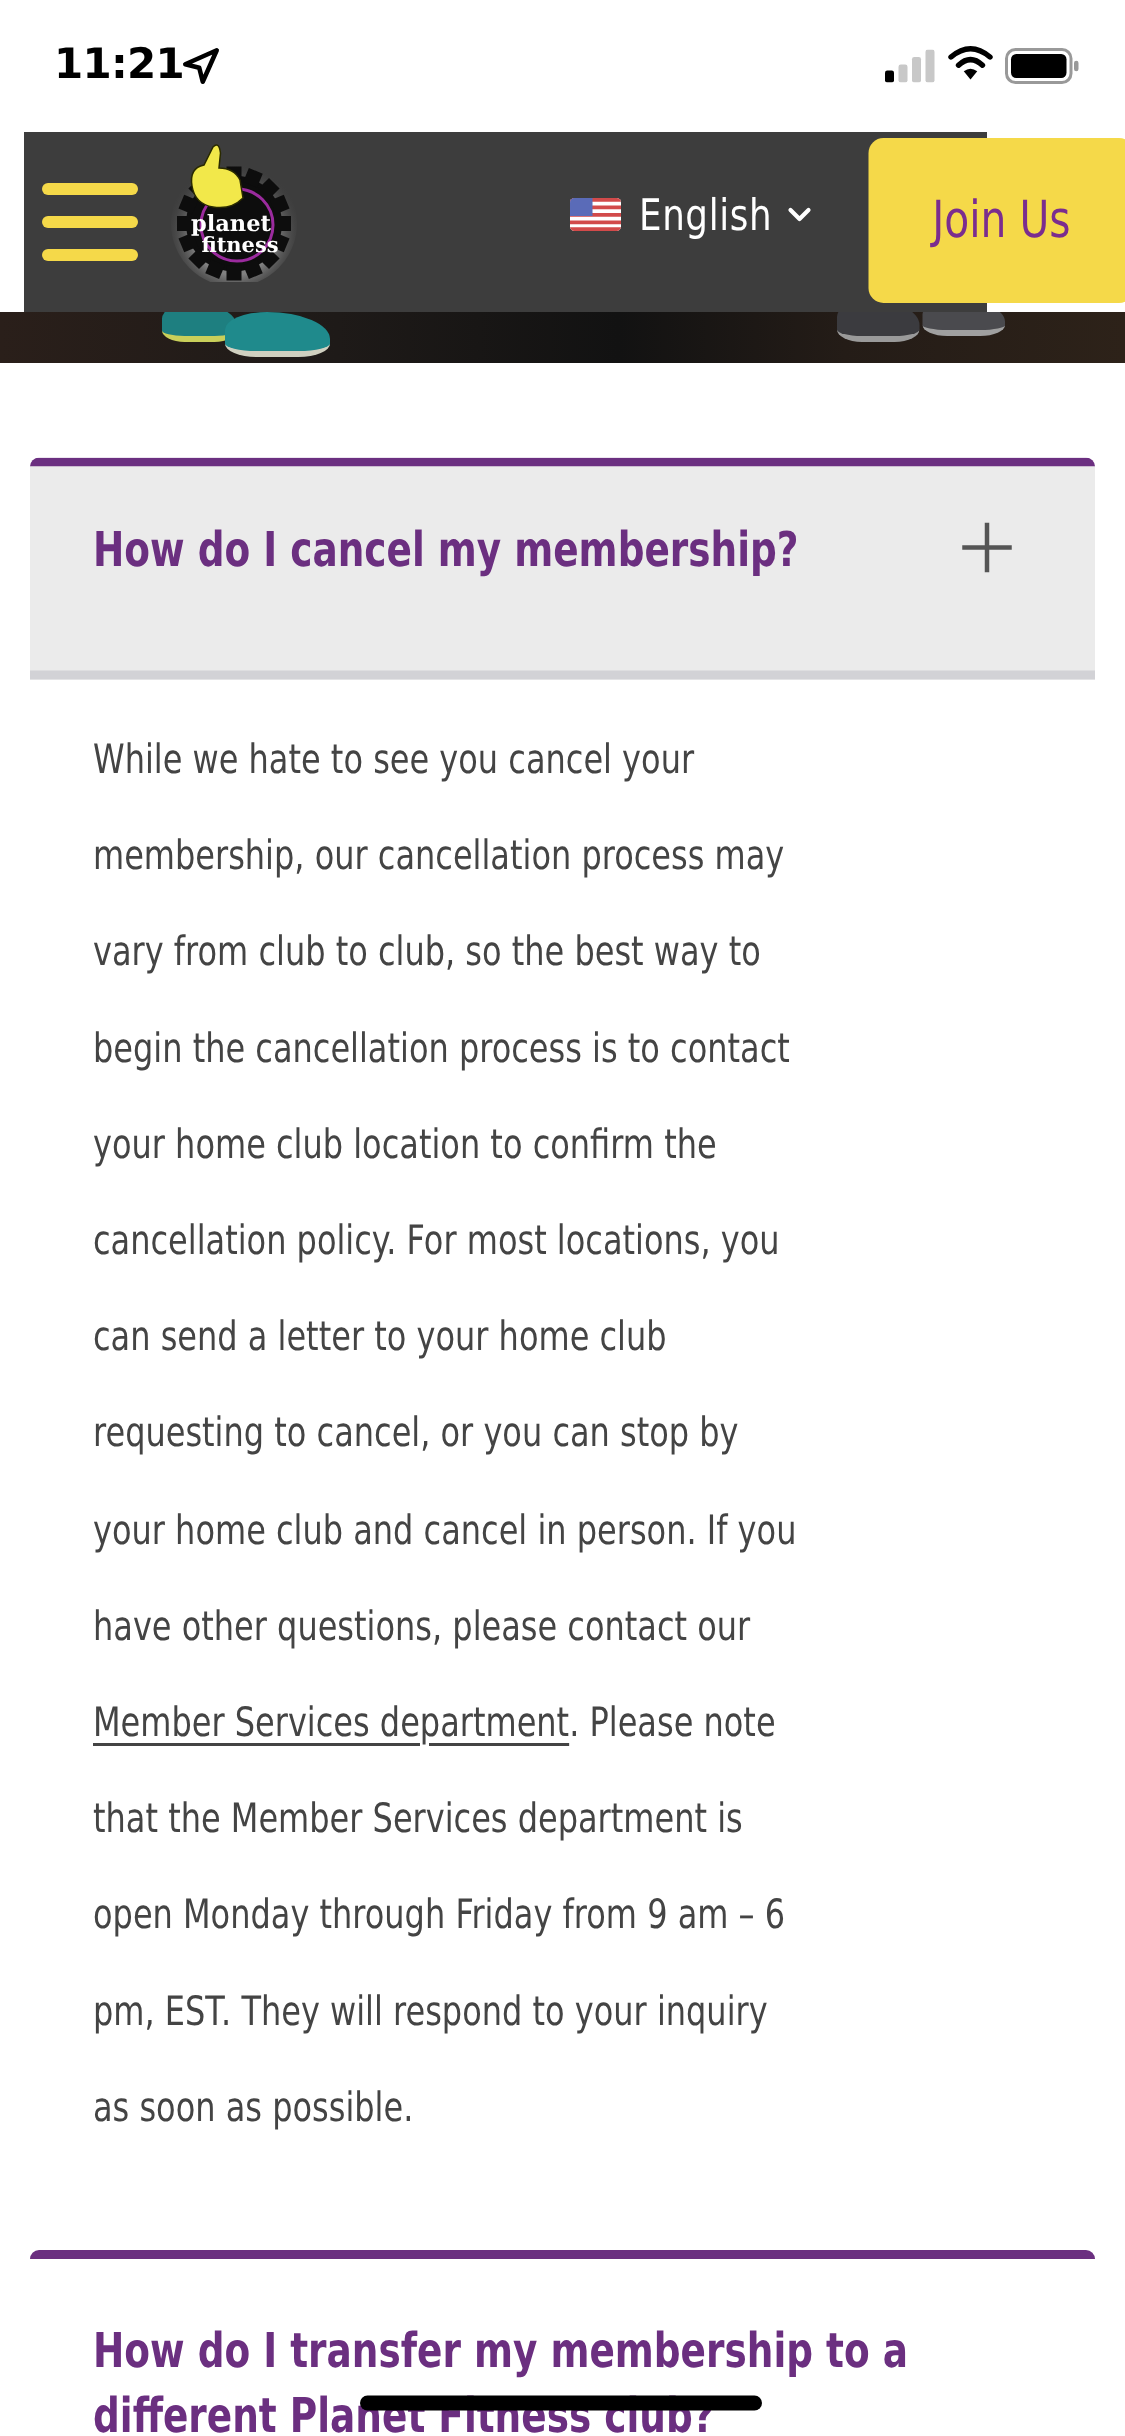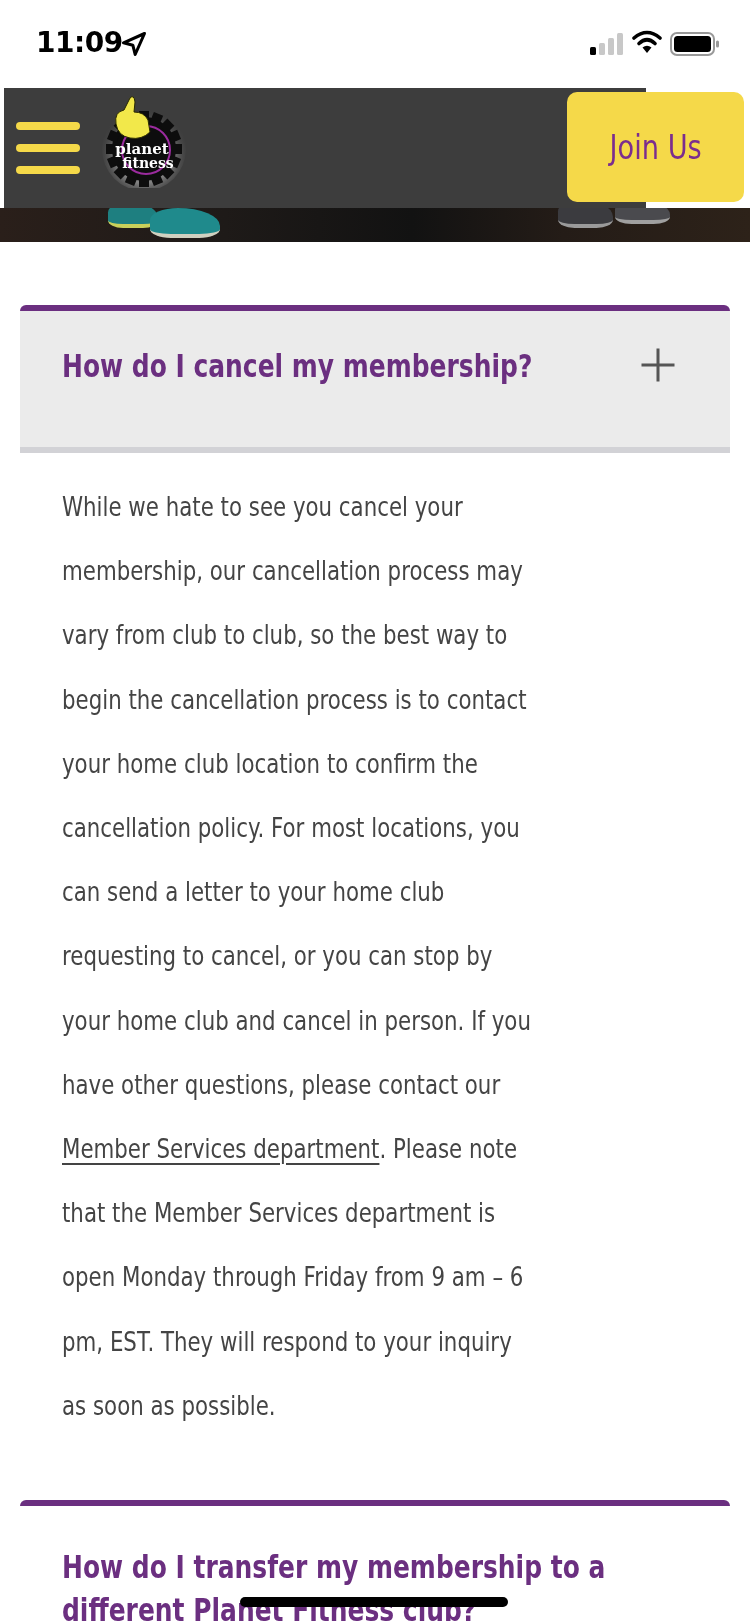--- a/index.html
+++ b/index.html
@@ -8,21 +8,21 @@
 
     
     .status-bar { position: absolute; top: 0; left: 0; width: 750px; height: 88px; background: #fff; }
     .status-time { position: absolute; left: 36px; top: 26px; font-family: "DejaVu Sans", sans-serif; font-weight: bold; font-size: 28px; color: #000; letter-spacing: -0.5px; }
     .loc-icon { position: absolute; left: 120px; top: 30px; width: 28px; height: 28px; }
     .signal-icon { position: absolute; left: 590px; top: 33px; width: 36px; height: 22px; }
     .wifi-icon { position: absolute; left: 632px; top: 30px; width: 30px; height: 24px; }
     .battery-icon { position: absolute; left: 670px; top: 32px; width: 50px; height: 24px; }
 
     
-    .site-header { position: absolute; top: 88px; left: 4px; width: 642px; height: 120px; background: #3d3d3d; }
+    .site-header { position: absolute; top: 88px; left: 16px; width: 642px; height: 120px; background: #3d3d3d; }
     .hero-strip { position: absolute; top: 208px; left: 0; width: 750px; height: 34px;
       background: linear-gradient(90deg, #2a1f1a 0%, #1e1a18 30%, #121212 55%, #241c17 75%, #2d2219 100%); overflow: hidden; }
     .shoe { position: absolute; border-radius: 40% 60% 30% 30%; }
     .shoe.teal1 { left: 108px; top: -6px; width: 50px; height: 26px; background: #1e7f80; border-bottom: 4px solid #c9cf5a; }
     .shoe.teal2 { left: 150px; top: 0px; width: 70px; height: 30px; background: #1f8a8c; border-bottom: 4px solid #d0d0c0; }
     .shoe.gray1 { left: 558px; top: -8px; width: 55px; height: 28px; background: #3b3b3f; border-bottom: 4px solid #9a9a9a; }
     .shoe.gray2 { left: 615px; top: -8px; width: 55px; height: 24px; background: #4a4a4e; border-bottom: 4px solid #a0a0a0; }
 
     .hamburger { position: absolute; left: 12px; top: 30px; width: 64px; height: 56px; cursor: pointer; }
     .hamburger span { position: absolute; left: 0; width: 64px; height: 8px; border-radius: 4px; background: #f5d949; }
@@ -57,21 +57,21 @@
     .faq2-border { height: 6px; background: #6b2f80; border-radius: 6px 6px 0 0; }
     .faq2-q { position: absolute; left: 42px; top: 46px; font-family: "DejaVu Sans", sans-serif; font-weight: bold; font-size: 32px; line-height: 43px; color: #6b2f80; cursor: pointer; }
     .faq2-q span { display: block; white-space: nowrap; transform: scaleX(0.78); transform-origin: left center; }
 
     .home-indicator { position: absolute; left: 240px; top: 1597px; width: 268px; height: 10px; background: #000; border-radius: 5px; }
   </style>
 </head>
 <body>
 
 <div class="status-bar">
-  <div class="status-time">11:09</div>
+  <div class="status-time">11:21</div>
   <svg class="loc-icon" viewBox="0 0 24 24">
     <path d="M21 3 L3 11 L11 13 L13 21 Z" fill="none" stroke="#000" stroke-width="2.6" stroke-linejoin="round"></path>
   </svg>
   <svg class="signal-icon" viewBox="0 0 36 22">
     <rect x="0" y="14" width="6" height="8" rx="1.5" fill="#000"></rect>
     <rect x="9" y="10" width="6" height="12" rx="1.5" fill="#c8c8c8"></rect>
     <rect x="18" y="5" width="6" height="17" rx="1.5" fill="#c8c8c8"></rect>
     <rect x="27" y="0" width="6" height="22" rx="1.5" fill="#c8c8c8"></rect>
   </svg>
   <svg class="wifi-icon" viewBox="0 0 30 24">
@@ -121,20 +121,35 @@
         <rect x="-5" y="28" width="10" height="10" transform="rotate(67.5)"></rect>
         <rect x="-5" y="28" width="10" height="10" transform="rotate(-67.5)"></rect>
       </g>
     </g>
     <circle cx="44" cy="56" r="24" fill="none" stroke="#9b2b9e" stroke-width="2"></circle>
     <path d="M14 30 Q12 18 22 16 L28 4 Q32 0 33 8 L32 18 Q42 18 46 26 L48 38 Q40 46 28 44 Q16 42 14 30 Z" fill="#f2e84a" stroke="#2a2a00" stroke-width="1"></path>
     <text x="40" y="60" text-anchor="middle" font-family="DejaVu Serif, serif" font-weight="bold" font-size="15" fill="#fff">planet</text>
     <text x="46" y="74" text-anchor="middle" font-family="DejaVu Serif, serif" font-weight="bold" font-size="14" fill="#fff">fitness</text>
   </svg>
 
+  <div class="lang-select">
+    <svg class="flag" viewBox="0 0 34 22">
+      <rect width="34" height="22" fill="#ffffff"></rect>
+      <rect y="0" width="34" height="2.5" fill="#d24a4a"></rect>
+      <rect y="5" width="34" height="2.5" fill="#d24a4a"></rect>
+      <rect y="10" width="34" height="2.5" fill="#d24a4a"></rect>
+      <rect y="15" width="34" height="2.5" fill="#d24a4a"></rect>
+      <rect y="19.5" width="34" height="2.5" fill="#d24a4a"></rect>
+      <rect width="15" height="12" fill="#5a6bb8"></rect>
+    </svg>
+    <span class="lang-label">English</span>
+    <svg class="chev" viewBox="0 0 22 22">
+      <path d="M5 8 L11 14 L17 8" fill="none" stroke="#fff" stroke-width="2.8" stroke-linecap="round" stroke-linejoin="round"></path>
+    </svg>
+  </div>
 
   <div class="join-btn">
     <span class="join-label">Join Us</span>
   </div>
 </div>
 
 <div class="hero-strip">
   <div class="shoe teal1"></div>
   <div class="shoe teal2"></div>
   <div class="shoe gray1"></div>

